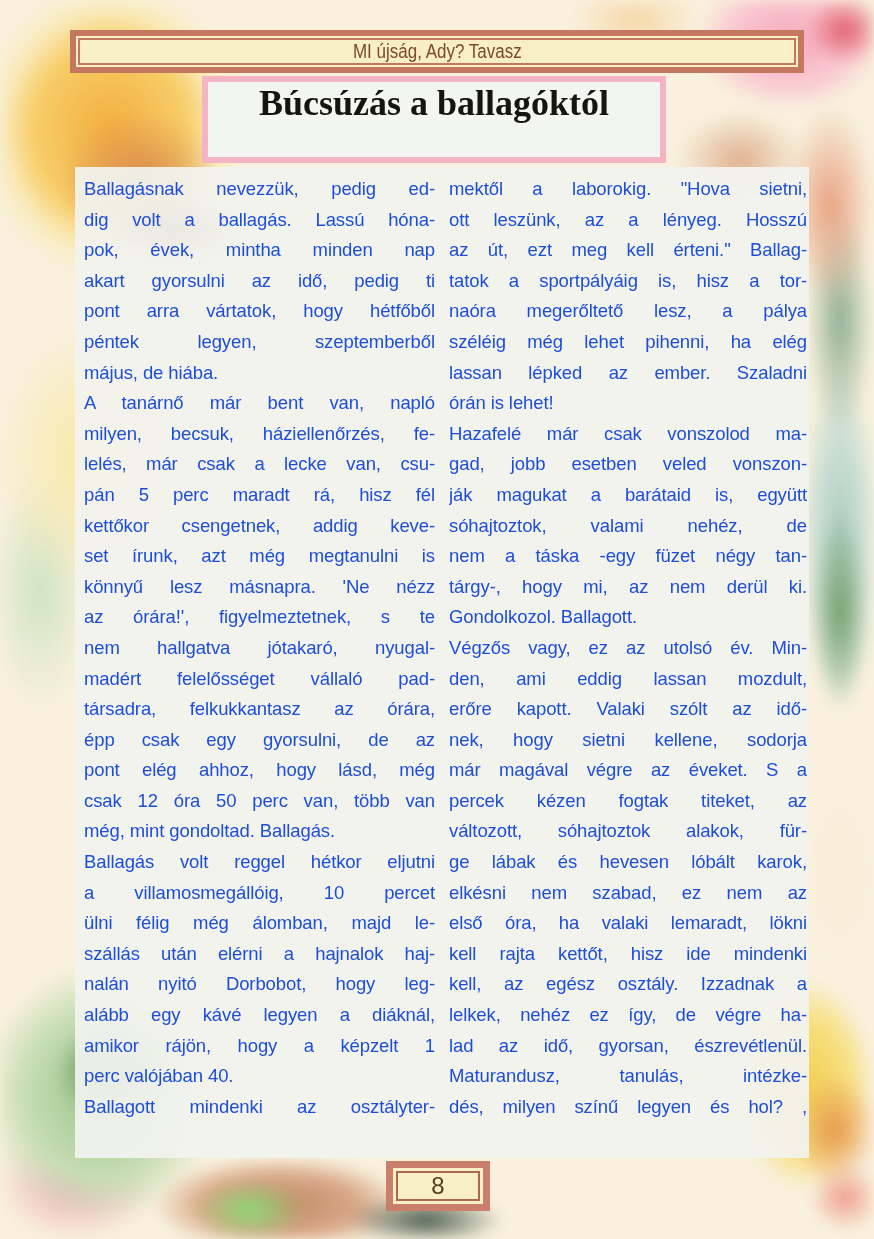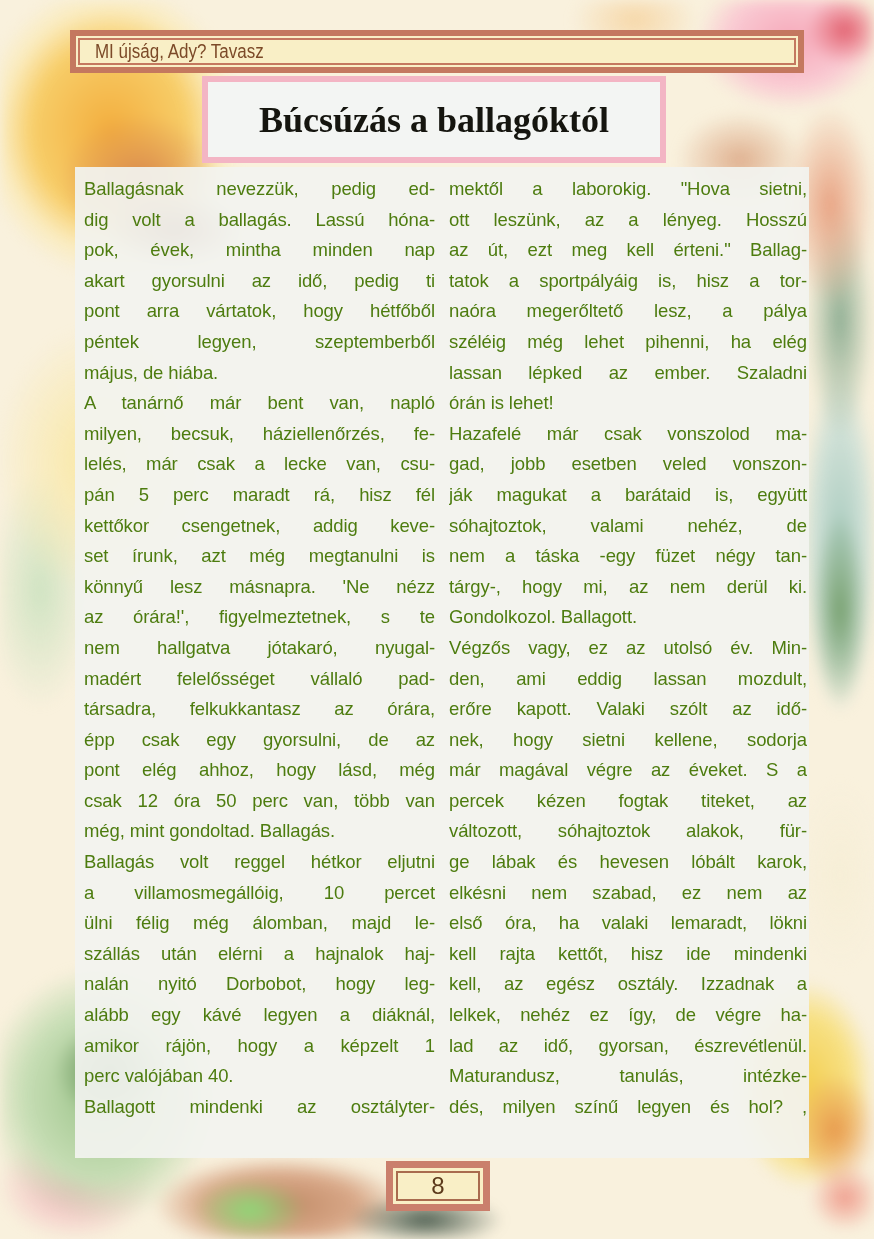--- a/index.html
+++ b/index.html
@@ -58,39 +58,39 @@
 
   
   .masthead {
     position: absolute;
     left: 78px; top: 38px;
     width: 718px; height: 27px;
     box-sizing: border-box;
     background: #f9efc6;
     border: 2px solid #c4785f;
     box-shadow: 0 0 0 2px #f9efc6, 0 0 0 8px #c4785f;
-    display: flex; align-items: center; 
+    display: flex; align-items: center; justify-content: center;
   }
   .masthead span {
     display: inline-block;
     transform: scaleX(0.85);
     font-size: 20px;
     color: #7c4a28;
     white-space: nowrap;
   }
 
   
   .title-box {
     position: absolute;
     left: 202px; top: 76px;
     width: 464px; height: 87px;
     box-sizing: border-box;
     background: #f3f5f3;
     border: 6px solid #f3b5c4;
-    display: flex; align-items: center; justify-content: center;
+    display: flex; align-items: flex-start; justify-content: center;
   }
   .title-box h1 {
     margin: 0;
     font-family: "Liberation Serif", serif;
     font-weight: bold;
     font-size: 36px;
     color: #15150f;
     white-space: nowrap;
   }
 
@@ -101,21 +101,21 @@
     width: 734px; height: 991px;
     box-sizing: border-box;
     background: rgba(242,243,239,0.93);
     display: flex;
     padding: 7px 0 0 9px;
     gap: 14px;
   }
   .col {
     font-size: 18.5px;
     line-height: 30.6px;
-    color: #4d7c0f;
+    color: #1d4ed8;
     letter-spacing: -0.1px;
   }
   .col-left  { width: 351px; }
   .col-right { width: 358px; }
   .line { text-align: justify; text-align-last: justify; overflow: hidden; white-space: normal; }
   .line.last { text-align-last: left; }
 
   
   .page-num-box {
     position: absolute;

